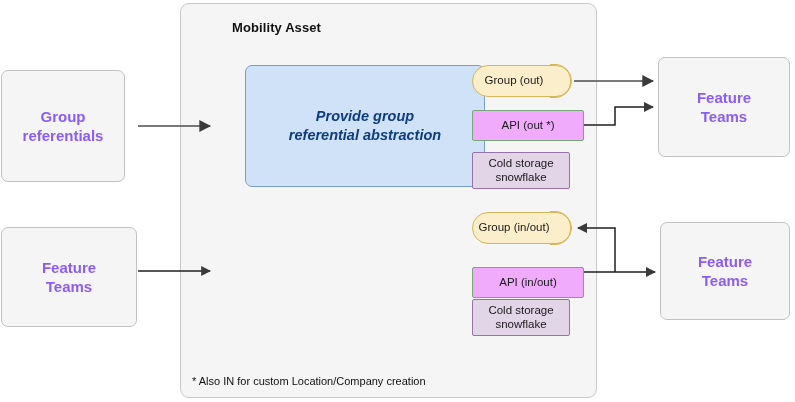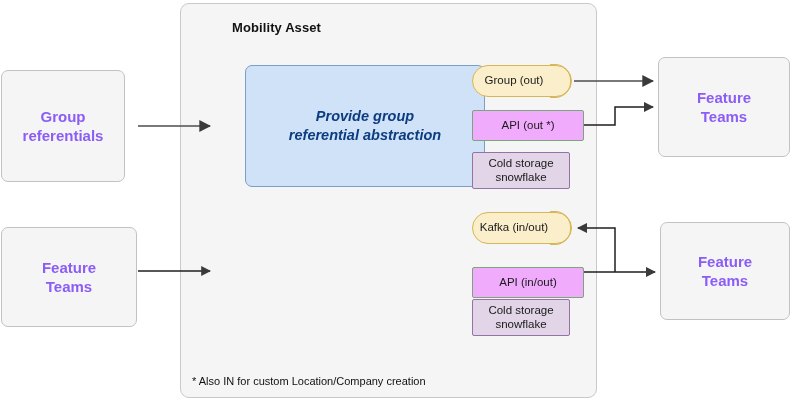--- a/index.html
+++ b/index.html
@@ -217,20 +217,20 @@
 referential abstraction</div>
 
 
   <div class="iface iface-cylinder" id="iface-kafka-out">Group (out)</div>
 
   <div class="iface iface-rect-green" id="iface-api-out">API (out *)</div>
 
   <div class="iface iface-rect-purple" id="iface-cold-top" style="white-space: pre-line;">Cold storage
 snowflake</div>
 
-  <div class="iface iface-cylinder" id="iface-kafka-inout">Kafka (in/out)</div>
+  <div class="iface iface-cylinder" id="iface-kafka-inout">Group (in/out)</div>
 
   <div class="iface iface-rect-green" id="iface-api-inout">API (in/out)</div>
 
   <div class="iface iface-rect-purple" id="iface-cold-bottom" style="white-space: pre-line;">Cold storage
 snowflake</div>
 
 </div>
 
 </body></html>

